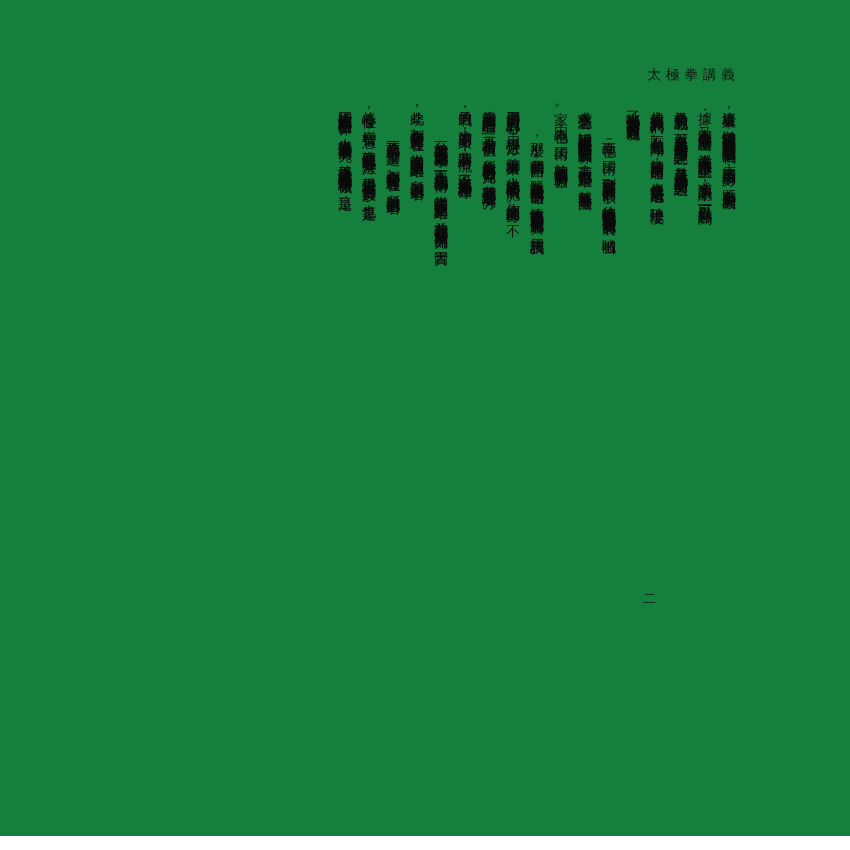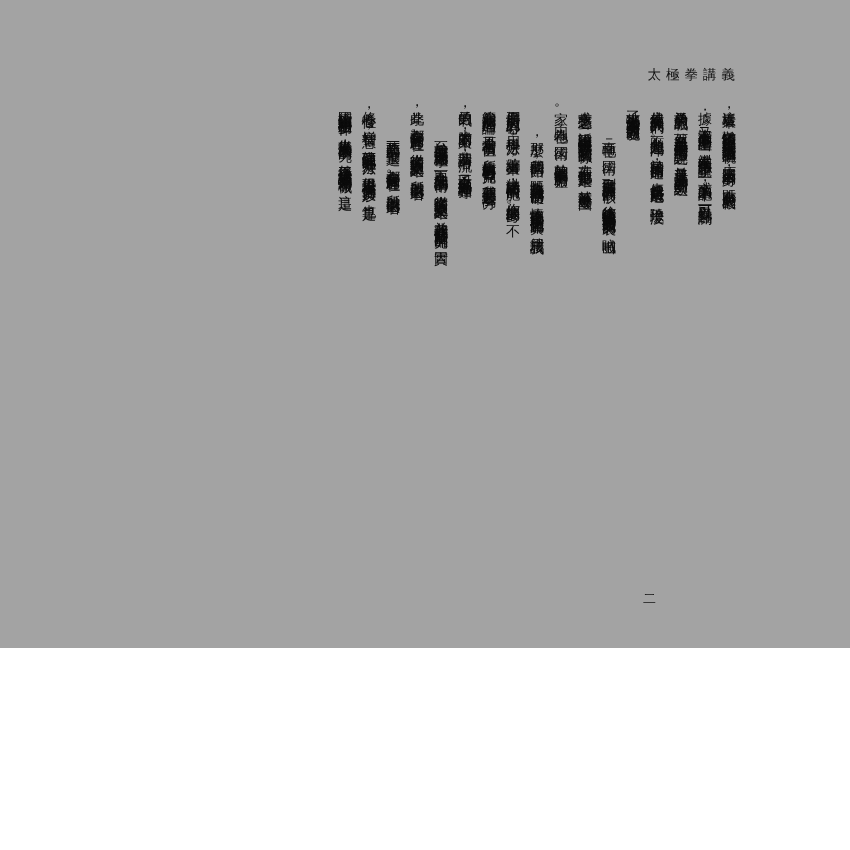--- a/index.html
+++ b/index.html
@@ -11,22 +11,22 @@
     height: 850px;
     background: #ffffff;
     font-family: "Liberation Serif", "DejaVu Serif", serif;
     overflow: hidden;
   }
 
   
   #page {
     position: relative;
     width: 850px;
-    height: 648px;
-    background: #a3a3a3;
+    height: 836px;
+    background: #15803d;
   }
 
   
   #text-block {
     position: absolute;
     top: 100px;
     left: 120px;
     width: 620px;
     height: 660px;
     display: flex;

